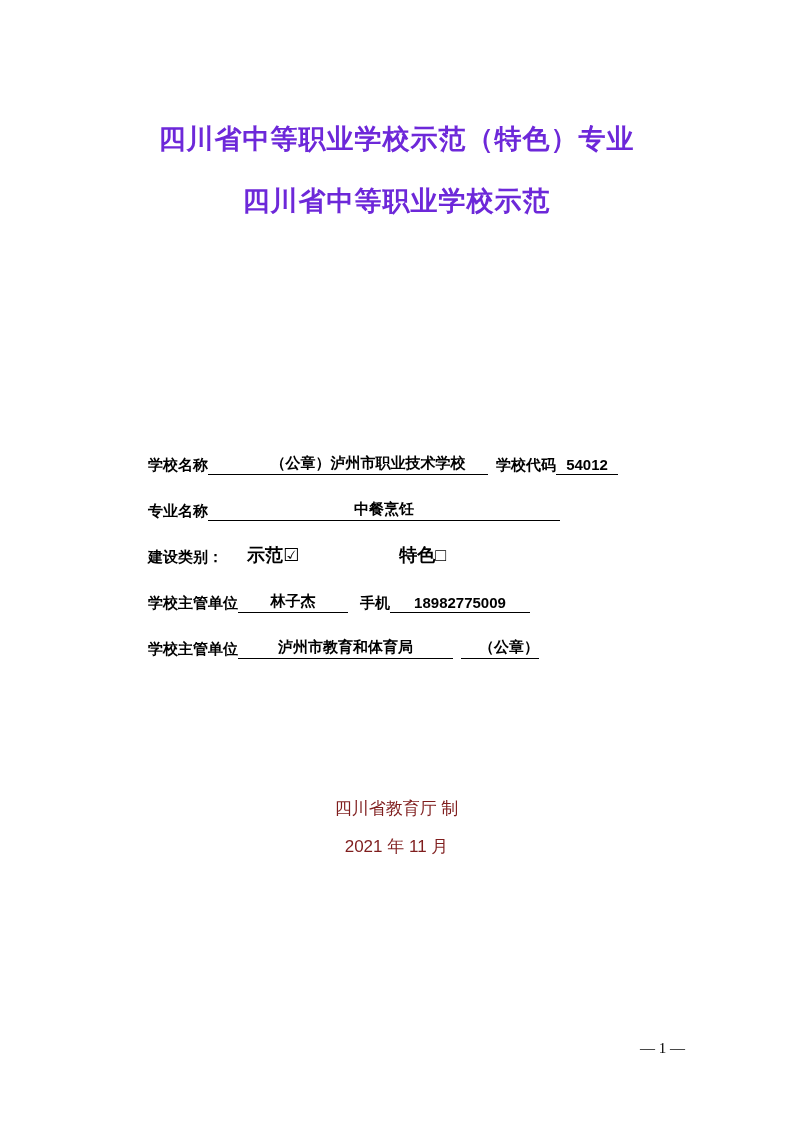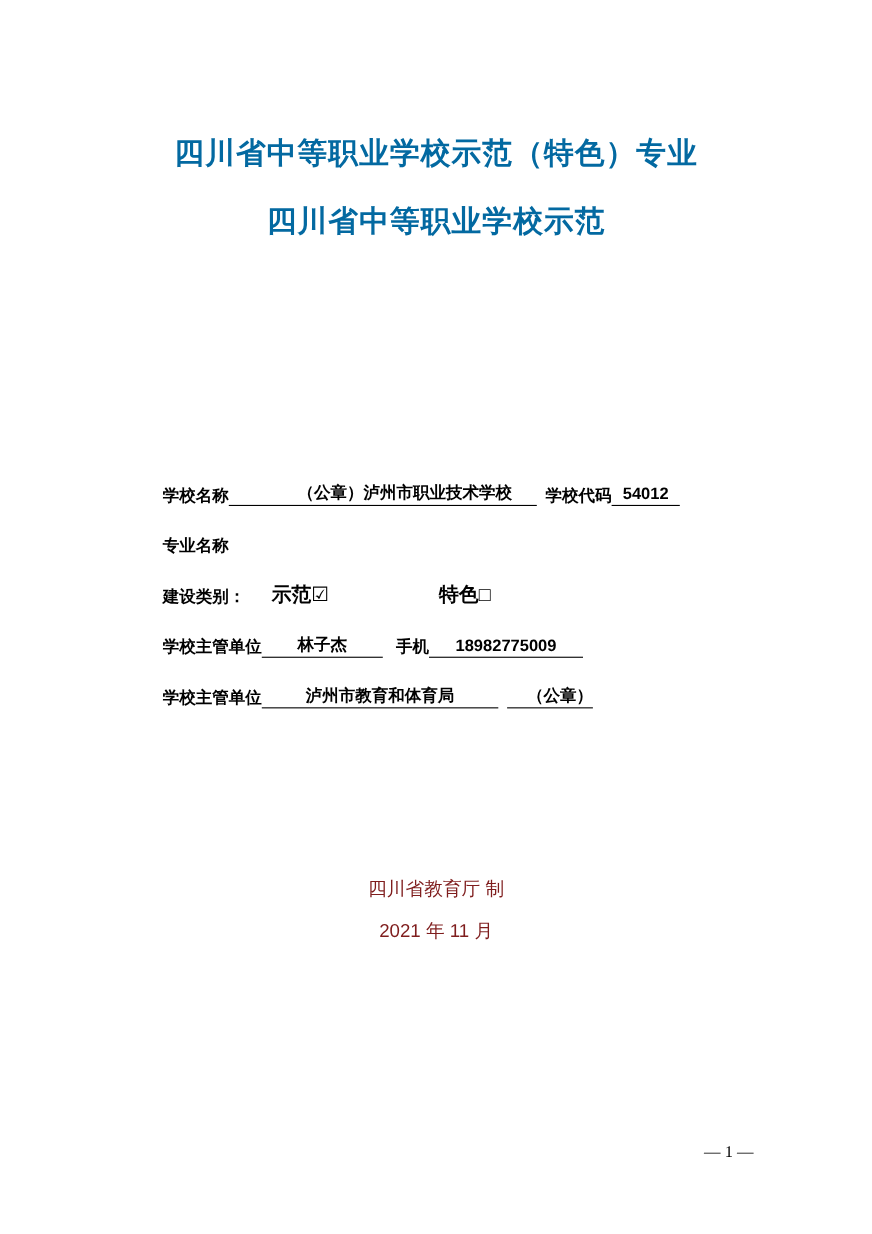--- a/index.html
+++ b/index.html
@@ -23,25 +23,25 @@
     left: 0;
     width: 793px;
     text-align: center;
   }
   .title-line {
     font-family: "Liberation Sans", "DejaVu Sans", sans-serif;
     font-weight: bold;
     font-size: 27px;
     letter-spacing: 1px;
     line-height: 62px;
-    color: #0369a1;
+    color: #6d28d9;
   }
   .form-block {
     position: absolute;
-    top: 414px;
+    top: 429px;
     left: 148px;
     width: 495px;
     font-family: "Liberation Sans", "DejaVu Sans", sans-serif;
     font-weight: bold;
     font-size: 15px;
     color: #000000;
   }
   .form-row {
     display: flex;
     align-items: flex-end;
@@ -111,20 +111,21 @@
     <div class="form-row row-school">
       <span class="lbl">学校名称</span>
       <span class="ul v-name">（公章）泸州市职业技术学校</span>
       <span class="gap" style="width:8px"></span>
       <span class="lbl">学校代码</span>
       <span class="ul v-code">54012</span>
     </div>
 
     <div class="form-row row-major">
       <span class="lbl">专业名称</span>
+      <span class="ul v-major">中餐烹饪</span>
     </div>
 
     <div class="form-row row-type">
       <span class="lbl">建设类别：</span>
       <span class="gap" style="width:24px"></span>
       <span class="chk">示范☑</span>
       <span class="gap" style="width:100px"></span>
       <span class="chk">特色□</span>
     </div>
 

